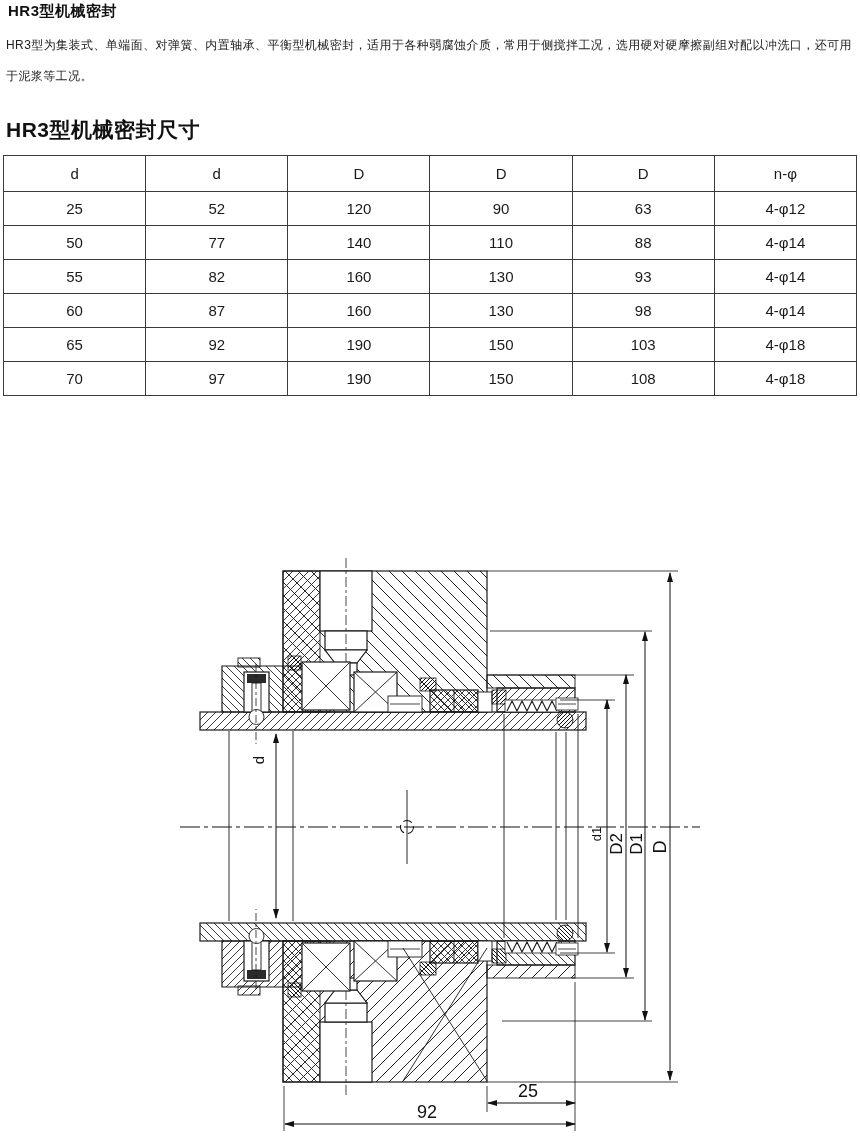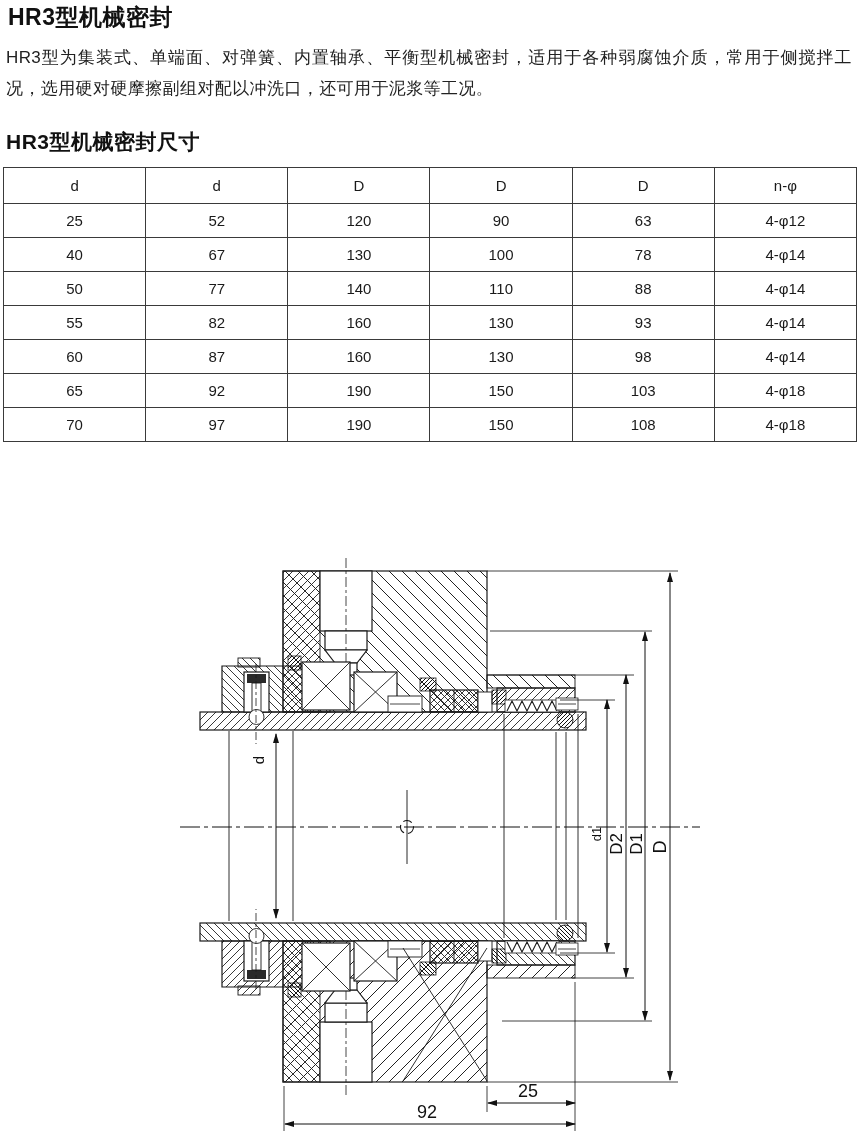--- a/index.html
+++ b/index.html
@@ -1,24 +1,24 @@
 <!DOCTYPE html>
 <html><head>
 <meta charset="utf-8">
 <style>
   html,body{margin:0;padding:0;background:#fff;}
   body{
     width:860px;height:1136px;position:relative;overflow:hidden;
     font-family:"Liberation Sans","DejaVu Sans",sans-serif;color:#1a1a1a;
   }
   .page-title{
-    margin:2px 0 0 8px;font-size:23px;font-weight:bold;letter-spacing:0.5px;color:#111;
+    margin:2px 0 0 8px;font-size:15px;font-weight:bold;letter-spacing:0.5px;color:#111;
   }
   .desc{
-    margin:9px 8px 0 6px;font-size:17px;line-height:31px;text-align:justify;
+    margin:9px 8px 0 6px;font-size:12px;line-height:31px;text-align:justify;
     letter-spacing:0.4px;color:#222;
   }
   .section-title{
     margin:24px 12px 11px 6px;font-size:21px;font-weight:bold;letter-spacing:0.5px;color:#111;
   }
   table.dims{
     width:854px;margin-left:3px;border-collapse:collapse;table-layout:fixed;
   }
   table.dims th, table.dims td{
     border:1px solid #3a3a3a;text-align:center;vertical-align:middle;
@@ -51,28 +51,20 @@
       </tr>
   </thead>
   <tbody>
       <tr>
         <td>25</td>
         <td>52</td>
         <td>120</td>
         <td>90</td>
         <td>63</td>
         <td>4-φ12</td>
-      </tr>
-      <tr>
-        <td>40</td>
-        <td>67</td>
-        <td>130</td>
-        <td>100</td>
-        <td>78</td>
-        <td>4-φ14</td>
       </tr>
       <tr>
         <td>50</td>
         <td>77</td>
         <td>140</td>
         <td>110</td>
         <td>88</td>
         <td>4-φ14</td>
       </tr>
       <tr>

